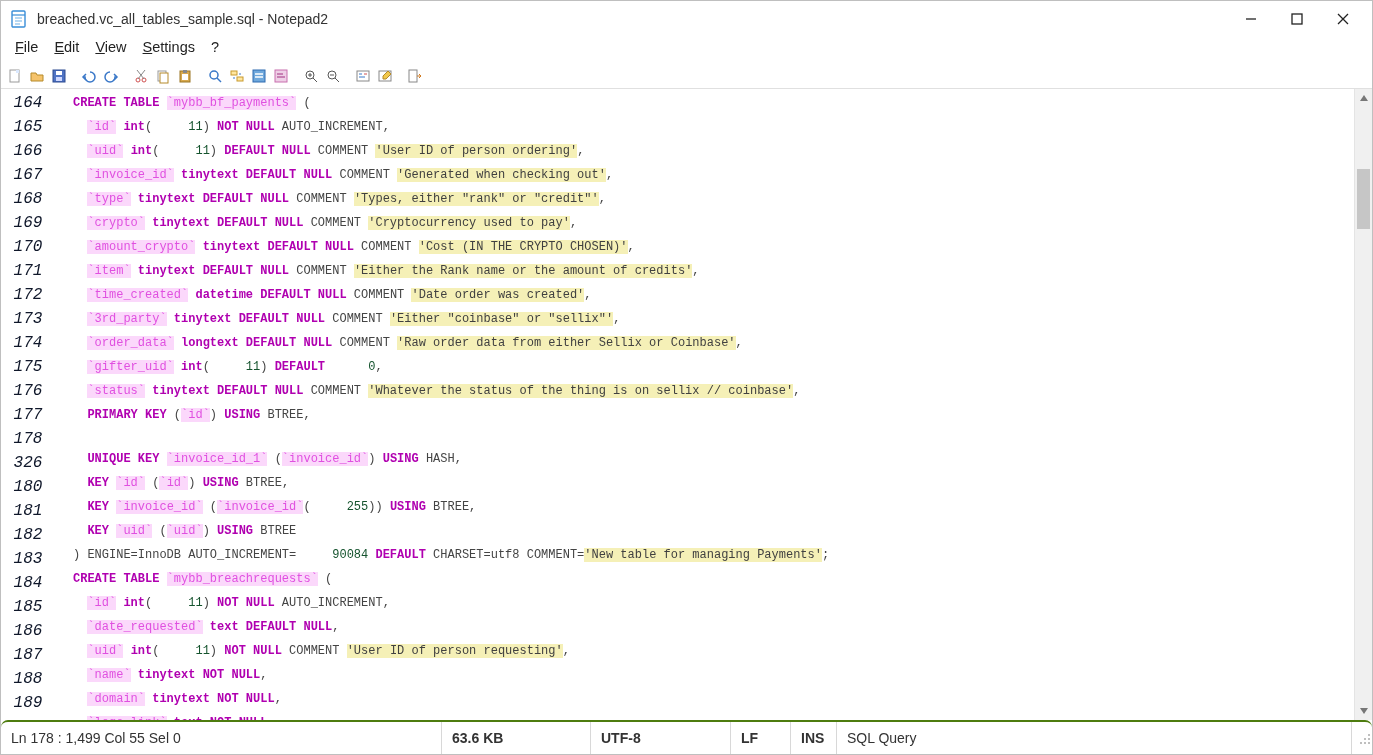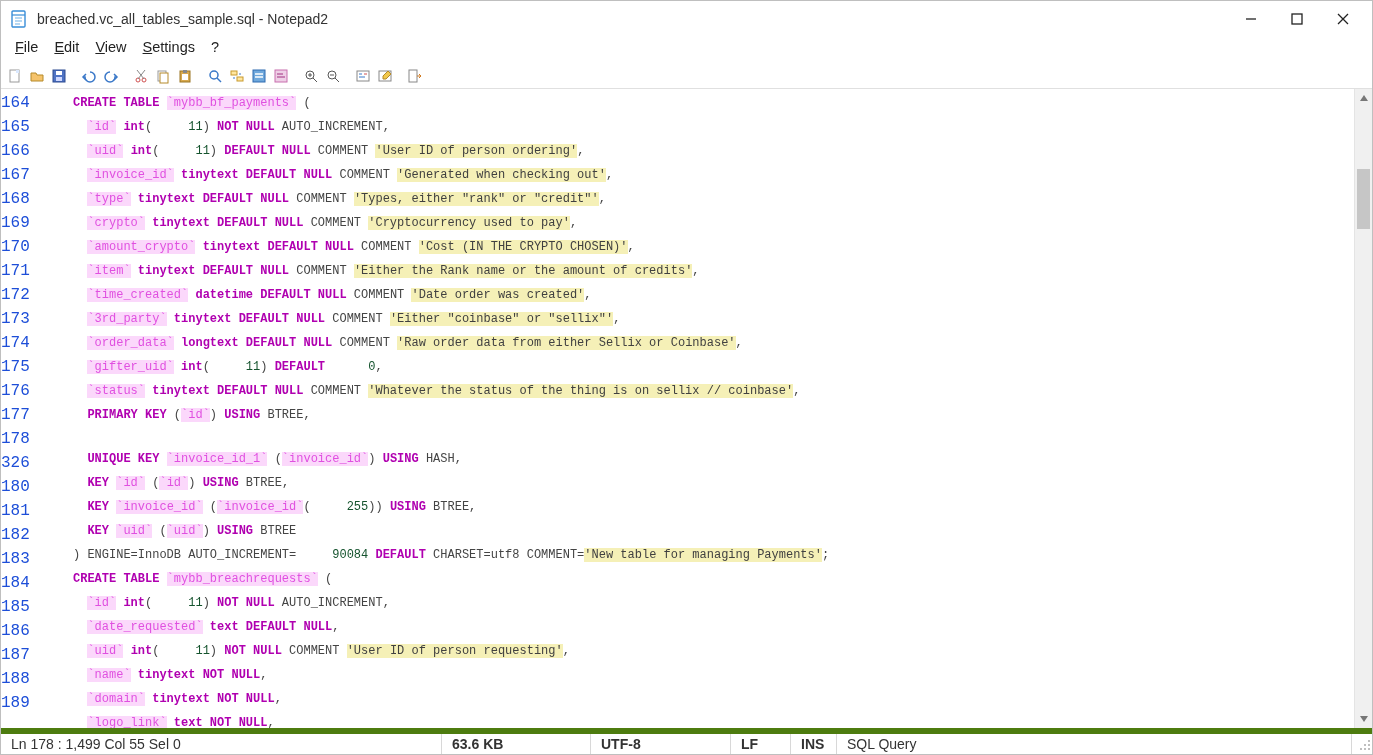--- a/index.html
+++ b/index.html
@@ -18,40 +18,40 @@
   .menubar { height: 26px; display:flex; padding: 0 6px; font-size:14.5px; color:#222; gap: 0; }
   .menubar span.mi { padding: 2px 8px; }
   .menubar span.mi u { text-decoration: underline; }
   
   .toolbar { height: 26px; display:flex; align-items:center; padding: 0 4px; gap:2px; border-bottom: 1px solid #e0e0e0;}
   .tbtn { width:20px; height:20px; display:flex; align-items:center; justify-content:center; }
   .tsep { width:6px; }
   .tbtn svg { width:16px; height:16px; }
   
   .editor-wrap { flex:1; display:flex; overflow:hidden; position:relative; }
-  .gutter { width: 58px; background:#fff; text-align:left; padding-right:4px; font-family: Consolas,"Courier New",monospace; font-size:16px; color:#1d4ed8; line-height:24px; padding-top:2px;}
+  .gutter { width: 58px; background:#fff; text-align:center; padding-right:4px; font-family: Consolas,"Courier New",monospace; font-size:16px; color:#0f172a; line-height:24px; padding-top:2px;font-style:italic;}
   .gutter .ln { height:24px; }
   .fold { width: 14px; background:#fff; border-right:0; position:relative; }
   .code { flex:1; overflow:hidden; font-family: Consolas,"Courier New",monospace; font-size:12px; line-height:24px; padding-top:2px; white-space:pre; color:#222; background:#fff; }
   .code .row { height:24px; }
   .caret-row { background:#fff; position:relative;margin-top:20px; }
   .caret-row::after { content:""; position:absolute; right:0; top:0; width:1px; height:24px; background:#222; }
   
   .kw { color:#b000b0; font-weight:bold; }                      
   .id  { color:#e050e0; background:#fbd8fb; }  
   .num { color:#14532d;margin-left:36px; }                      
   .str { color:#404040; background:#f5f0b7; }  
   .pl  { color:#444; }
   
   .vscroll { position:absolute; right:0; top:0; bottom:0; width:18px; background:#f0f0f0; border-left:1px solid #e4e4e4;}
   .vscroll .arrow { height:18px; display:flex; align-items:center; justify-content:center;}
   .vscroll .arrow svg{width:10px;height:10px; fill:#777;}
   .vscroll .thumb { position:absolute; left:2px; right:2px; top:80px; height:60px; background:#c6c6c6; border-radius:0;}
   
-  .statusbar { height:26px; border-top:6px solid #4d7c0f; display:flex; align-items:center; font-size:14px; color:#333; }
+  .statusbar { height:34px; border-top:2px solid #4d7c0f; display:flex; align-items:center; font-size:14px; color:#333;border-radius:7px; }
   .statusbar .cell { padding:0 10px; height:100%; display:flex; align-items:center; border-right:1px solid #d8d8d8;font-weight:bold; }
   .statusbar .cellnb { padding:0 10px; height:100%; display:flex; align-items:center; }
   .statusbar .gap { flex:1; border-right:1px solid #d8d8d8; height:100%;}
   .statusbar .grip { width:20px; display:flex; align-items:flex-end; justify-content:flex-end; padding:0 2px 2px 0;}
   .statusbar .grip svg { width:14px; height:14px; }
 </style>
 </head>
 <body>
 
 <div class="window">

